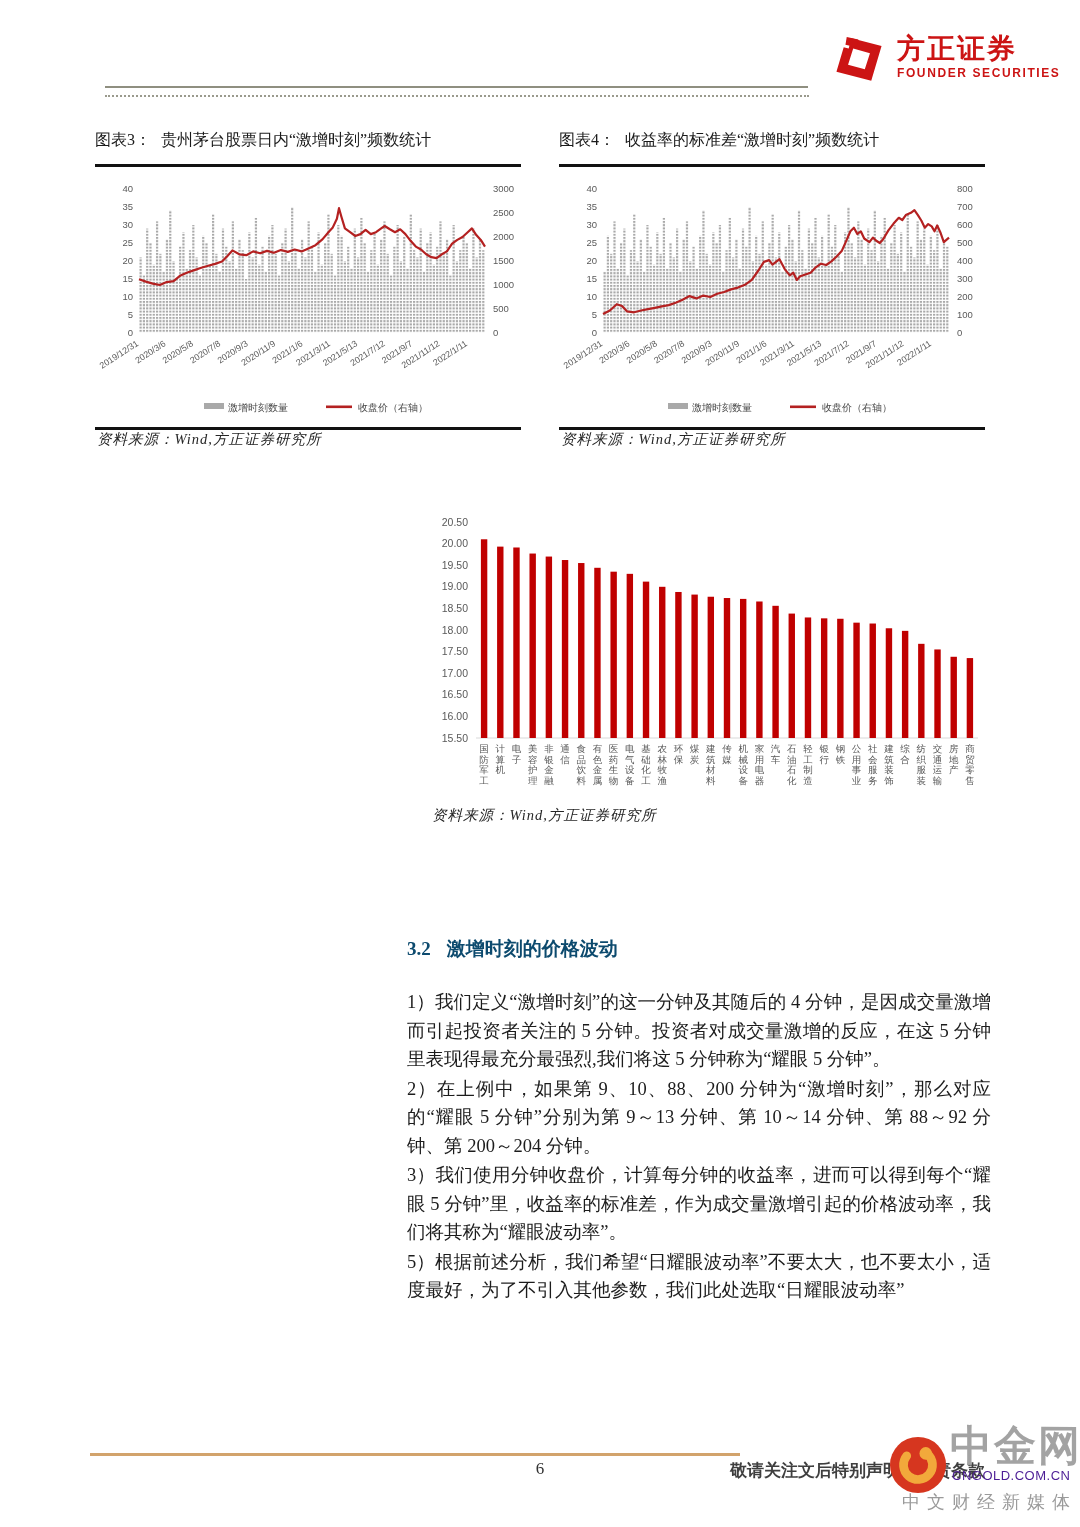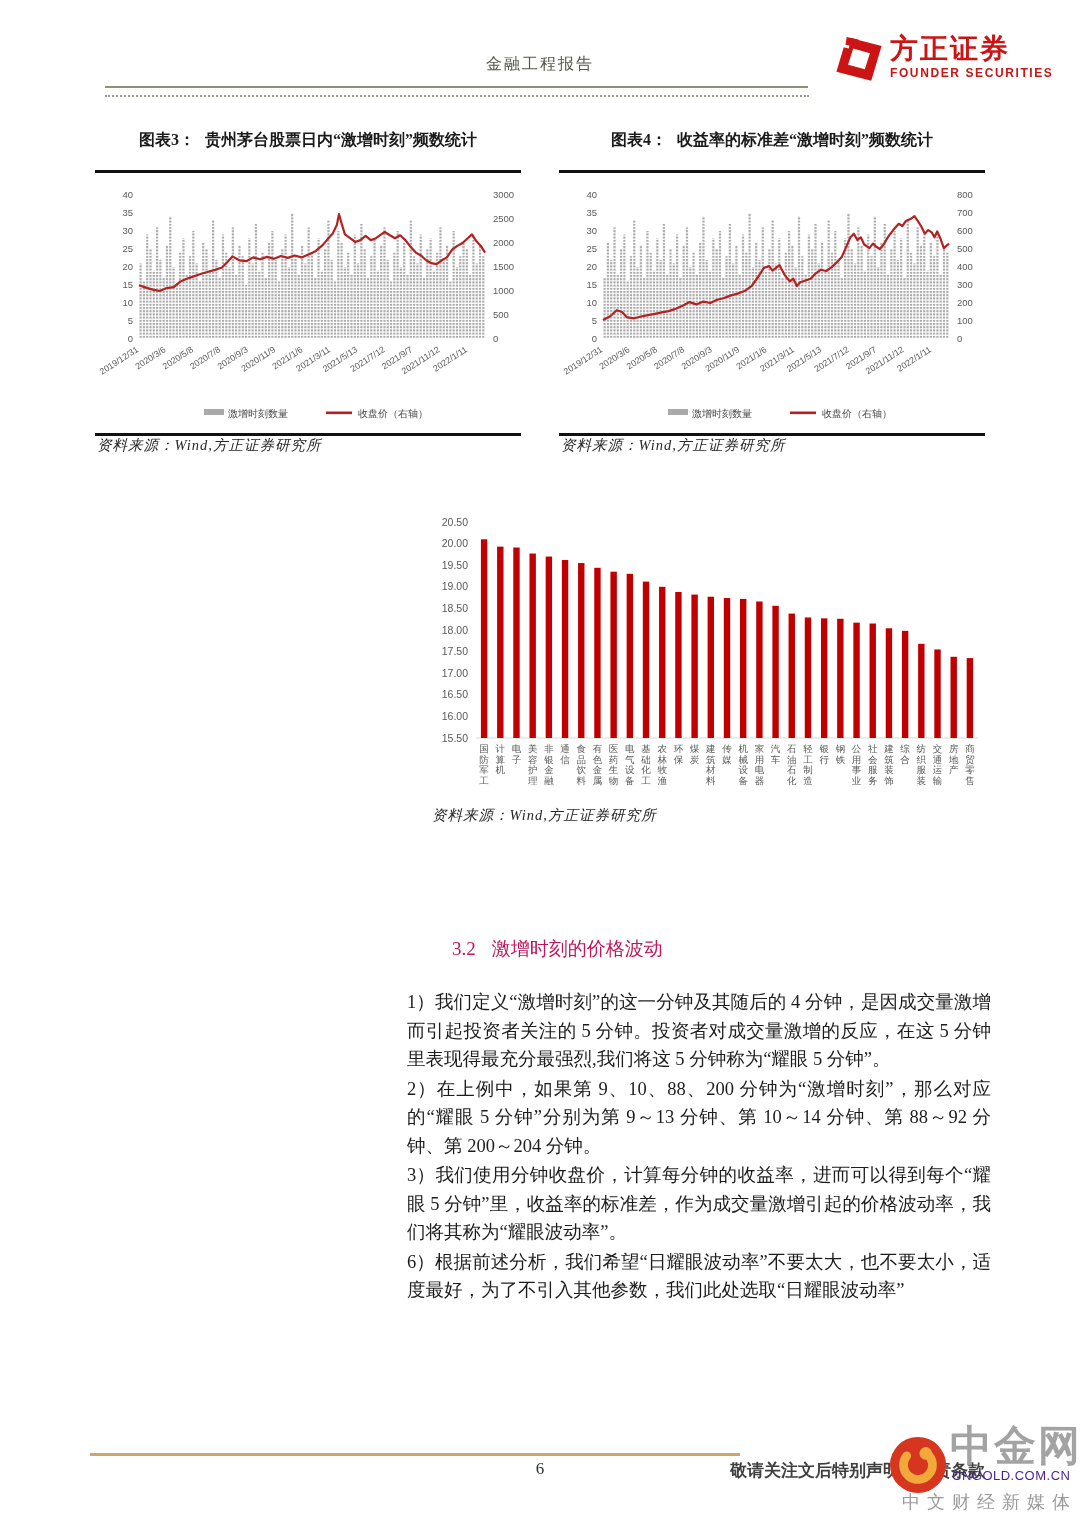--- a/index.html
+++ b/index.html
@@ -5,37 +5,37 @@
   html,body{margin:0;padding:0;background:#e8e8e8;}
   .page{position:relative;width:1080px;height:1527px;margin:0 auto;background:#ffffff;overflow:hidden;
         font-family:"Liberation Serif","DejaVu Serif",serif;color:#1a1a1a;}
   
   .hdr-title{position:absolute;top:54px;left:0;right:0;text-align:center;font-size:16px;
              color:#55554a;letter-spacing:2px;}
   .hdr-rule{position:absolute;top:86px;left:105px;width:703px;height:2px;background:#8f8f80;}
   .hdr-dotted{position:absolute;top:95px;left:105px;width:704px;height:0;border-top:2px dotted #9a9a8d;}
   .logo{position:absolute;top:24px;left:830px;width:250px;height:66px;display:flex;align-items:center;}
   .logo-mark{width:58px;height:58px;flex:0 0 auto;}
-  .logo-text{margin-left:2px;}
+  .logo-text{margin-left:9px;}
   .logo-cn{font-family:"Liberation Sans","DejaVu Sans",sans-serif;font-weight:bold;font-size:28px;
            color:#cc1414;letter-spacing:2px;line-height:30px;}
   .logo-en{font-family:"Liberation Sans","DejaVu Sans",sans-serif;font-weight:bold;font-size:12px;
            color:#cc1414;letter-spacing:1.6px;margin-top:2px;}
   
   .figrow{position:absolute;top:128px;left:95px;width:890px;display:flex;justify-content:space-between;}
   .figcol{width:426px;}
-  .fig-title{font-weight:bold;font-size:16px;line-height:24px;padding-bottom:18px;
-             border-bottom:3px solid #111;white-space:nowrap;text-align:center;}
+  .fig-title{font-weight:normal;font-size:16px;line-height:24px;padding-bottom:12px;
+             border-bottom:3px solid #111;white-space:nowrap;}
   .fig-title .lbl{margin-right:10px;}
   .combo-wrap{margin-top:6px;}
   .src-rule{border-top:3px solid #111;margin-top:2px;}
   .src-text{font-style:italic;font-size:14.5px;color:#262626;padding:0 2px 0 2px;letter-spacing:1px;}
   .fig5-block{position:absolute;top:510px;left:430px;width:556px;}
   
-  .section-h{position:absolute;top:936px;left:407px;font-weight:normal;font-size:19px;color:#be185d;margin-left:45px;}
+  .section-h{position:absolute;top:936px;left:407px;font-weight:bold;font-size:19px;color:#0c4a6e;}
   .section-h .num{margin-right:16px;}
   .bodytext{position:absolute;top:988px;left:407px;width:584px;font-size:18.5px;line-height:28.5px;
             text-align:justify;color:#1c1c1c;}
   .bodytext p{margin:0 0 1px 0;}
   
   .ft-rule{position:absolute;top:1453px;left:90px;width:650px;height:3px;background:#d2a36c;}
   .ft-page{position:absolute;top:1459px;left:0;width:1080px;text-align:center;font-size:17px;color:#333;}
   .ft-disc{position:absolute;top:1459px;right:95px;font-family:"Liberation Sans","DejaVu Sans",sans-serif;
            font-weight:bold;font-size:17px;color:#3f3f3f;z-index:1;}
   
@@ -47,21 +47,20 @@
              font-size:13px;color:#4c1d95;letter-spacing:.5px;}
   .wm-tag{position:absolute;left:22px;top:72px;font-family:"Liberation Sans","DejaVu Sans",sans-serif;
           font-size:18px;color:#9a9a9a;letter-spacing:7px;white-space:nowrap;}
   svg text{font-family:"Liberation Sans","DejaVu Sans",sans-serif;}
 </style>
 </head>
 <body>
 
 <div class="page">
 
-  <div class="hdr-title">金融工程报告</div>
   <div class="hdr-rule"></div>
   <div class="hdr-dotted"></div>
   <div class="logo">
     <svg class="logo-mark" viewBox="0 0 90 90">
       <path d="M26,14 L80,28 L64,82 L10,68 Z M36,32 L62,39 L54,64 L28,57 Z" fill="#cc1414" fill-rule="evenodd"></path>
       <polygon points="18,8 34,12 29,32 13,28" fill="#ffffff"></polygon>
       <polygon points="26,14 44,18 41,30 24,26" fill="#cc1414"></polygon>
     </svg>
     <div class="logo-text">
       <div class="logo-cn">方正证券</div>
@@ -461,21 +460,21 @@
   </div>
 
   <div class="section-h">
     <span class="num">3.2</span><span>激增时刻的价格波动</span>
   </div>
 
   <div class="bodytext">
     <p>1）我们定义“激增时刻”的这一分钟及其随后的 4 分钟，是因成交量激增而引起投资者关注的 5 分钟。投资者对成交量激增的反应，在这 5 分钟里表现得最充分最强烈,我们将这 5 分钟称为“耀眼 5 分钟”。</p>
     <p>2）在上例中，如果第 9、10、88、200 分钟为“激增时刻”，那么对应的“耀眼 5 分钟”分别为第 9～13 分钟、第 10～14 分钟、第 88～92 分钟、第 200～204 分钟。</p>
     <p>3）我们使用分钟收盘价，计算每分钟的收益率，进而可以得到每个“耀眼 5 分钟”里，收益率的标准差，作为成交量激增引起的价格波动率，我们将其称为“耀眼波动率”。</p>
-    <p>6）根据前述分析，我们希望“日耀眼波动率”不要太大，也不要太小，适度最好，为了不引入其他参数，我们此处选取“日耀眼波动率”</p>
+    <p>5）根据前述分析，我们希望“日耀眼波动率”不要太大，也不要太小，适度最好，为了不引入其他参数，我们此处选取“日耀眼波动率”</p>
   </div>
 
   <div class="ft-rule"></div>
   <div class="ft-page">6</div>
   <div class="ft-disc">敬请关注文后特别声明与免责条款</div>
 
   <div class="wm">
     <svg class="wm-circle" viewBox="0 0 60 60">
       <circle cx="30" cy="30" r="29" fill="#d6361f"></circle>
       <circle cx="30" cy="30" r="15" fill="none" stroke="#f2a93b" stroke-width="9" stroke-dasharray="70 25" stroke-linecap="round" transform="rotate(-50 30 30)"></circle>

